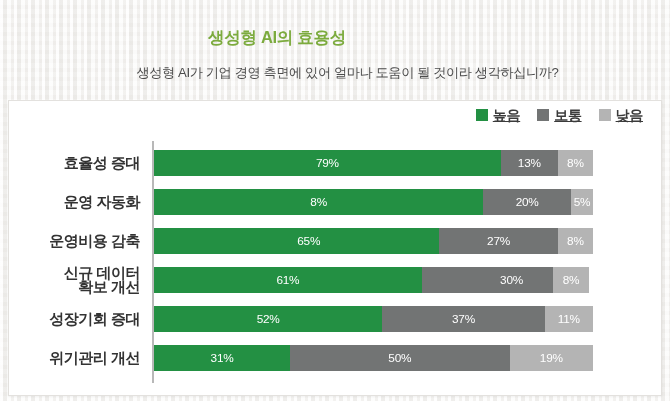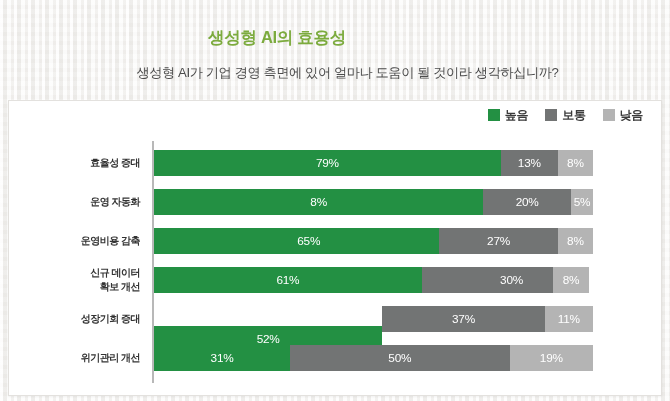--- a/index.html
+++ b/index.html
@@ -65,25 +65,26 @@
     display: flex;
     align-items: center;
     gap: 5px;
   }
   .legend-swatch {
     width: 12px; height: 12px;
     display: block;
     flex: 0 0 auto;
   }
   .legend-label {
-    font-size: 12px;
+    font-size: 14px;
     color: #3b3b3b;
     font-weight: bold;
     letter-spacing: -0.3px;
     line-height: 12px;
+    text-decoration: underline;
   }
 
   
   #plot {
     position: absolute;
     left: 0; top: 38px;
     width: 654px; height: 250px;
   }
   #axis-line {
     position: absolute;
@@ -95,21 +96,21 @@
     position: absolute;
     left: 0;
     height: 26px;
     width: 654px;
   }
   .bar-label {
     position: absolute;
     left: 0; top: 0;
     width: 131px; height: 26px;
     text-align: right;
-    font-size: 10px;
+    font-size: 15px;
     font-weight: bold;
     color: #333333;
     letter-spacing: -0.5px;
     display: flex;
     flex-direction: column;
     align-items: flex-end;
     justify-content: center;
     line-height: 14px;
   }
   .bar-track {
@@ -201,21 +202,21 @@
             <div class="seg seg-high" style="width: 61%;">61%</div>
             <div class="seg seg-mid" style="width: 30%; padding-left: 48px;">30%</div>
             <div class="seg seg-low" style="width: 8%;">8%</div>
           </div>
         </div>
         <div class="bar-row" style="top: 167px;">
           <div class="bar-label">
             <span>성장기회 증대</span>
           </div>
           <div class="bar-track">
-            <div class="seg seg-high" style="width: 52%; margin-top: 20px;">52%</div>
+            <div class="seg seg-high" style="width: 52%;">52%</div>
             <div class="seg seg-mid" style="width: 37%;">37%</div>
             <div class="seg seg-low" style="width: 11%;">11%</div>
           </div>
         </div>
         <div class="bar-row" style="top: 206px;">
           <div class="bar-label">
             <span>위기관리 개선</span>
           </div>
           <div class="bar-track">
             <div class="seg seg-high" style="width: 31%;">31%</div>

